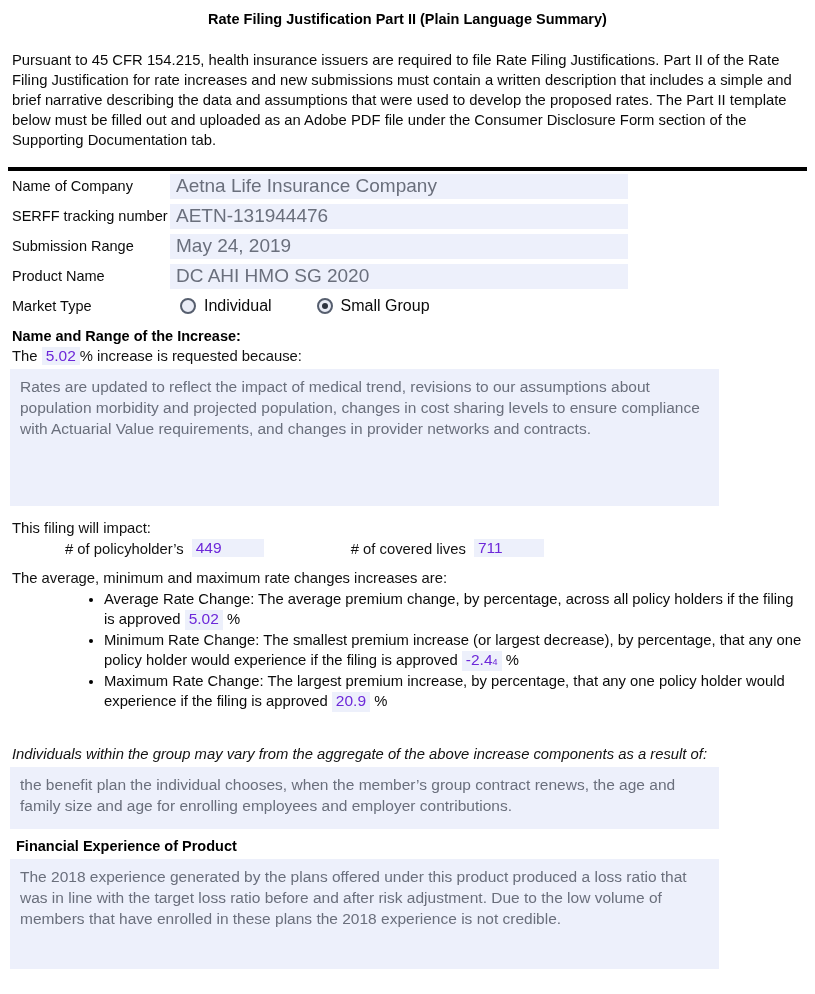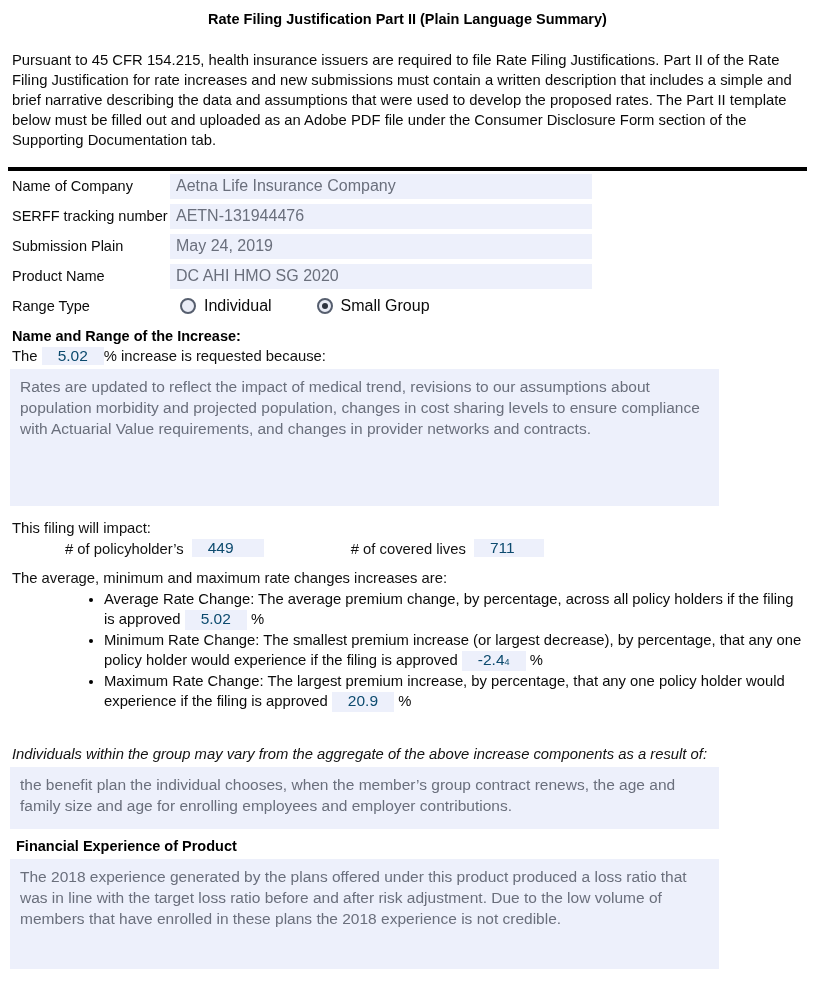--- a/index.html
+++ b/index.html
@@ -35,24 +35,24 @@
     border: none;
     margin-left: -4px;
     margin-right: -4px;
   }
 
   
   .form-section { }
   .row { display: flex; align-items: center; height: 30px; }
   .row-label { width: 158px; flex: none; font-size: 14.5px; color: #0a0a0a; }
   .row-field {
-    width: 422px; height: 25px;
+    width: 458px; height: 25px;
     background: #edf0fb;
     color: #6a6f7c;
-    font-size: 16px;
+    font-size: 19px;
     display: flex; align-items: center;
     padding-left: 6px;
   }
 
   .radio-group { display: flex; align-items: center; margin-left: 10px; }
   .radio-option { display: flex; align-items: center; cursor: default; }
   .radio-option .opt-label { margin-left: 8px; font-size: 16px; color: #0a0a0a; }
   .radio {
     width: 16px; height: 16px; flex: none;
     border: 2px solid #565e6e;
@@ -73,23 +73,23 @@
   .gap-lg { margin-left: 45px; }
   .gap-sm { margin-left: 19px; }
 
   .section-heading { font-weight: bold; font-size: 14.5px; color: #000; }
   .scope-heading { margin-top: 7px; }
   .scope-sentence { margin-top: 3px; font-size: 14.8px; }
 
   .inline-field {
     display: inline-block;
     background: #edf0fb;
-    color: #0c4a6e;
+    color: #6d28d9;
     font-size: 15.5px;
-    padding: 0 16px;
+    padding: 0 4px;
     min-width: 34px;
     line-height: 18px;
   }
   .inline-field .small-digit { font-size: 9px; }
 
   .textarea {
     background: #edf0fb;
     color: #6a6f7c;
     font-size: 15.5px;
     line-height: 21px;
@@ -142,31 +142,31 @@
       <div class="row-label">Name of Company</div>
       <div class="row-field">Aetna Life Insurance Company</div>
     </div>
 
     <div class="row">
       <div class="row-label">SERFF tracking number</div>
       <div class="row-field">AETN-131944476</div>
     </div>
 
     <div class="row">
-      <div class="row-label">Submission Plain</div>
+      <div class="row-label">Submission Range</div>
       <div class="row-field">May 24, 2019</div>
     </div>
 
     <div class="row">
       <div class="row-label">Product Name</div>
       <div class="row-field">DC AHI HMO SG 2020</div>
     </div>
 
     <div class="row">
-      <div class="row-label">Range Type</div>
+      <div class="row-label">Market Type</div>
       <div class="radio-group">
         <span class="radio-option">
           <span class="radio"></span>
           <span class="opt-label">Individual</span>
         </span>
         <span class="radio-option gap-lg">
           <span class="radio checked"></span>
           <span class="opt-label">Small Group</span>
         </span>
       </div>

